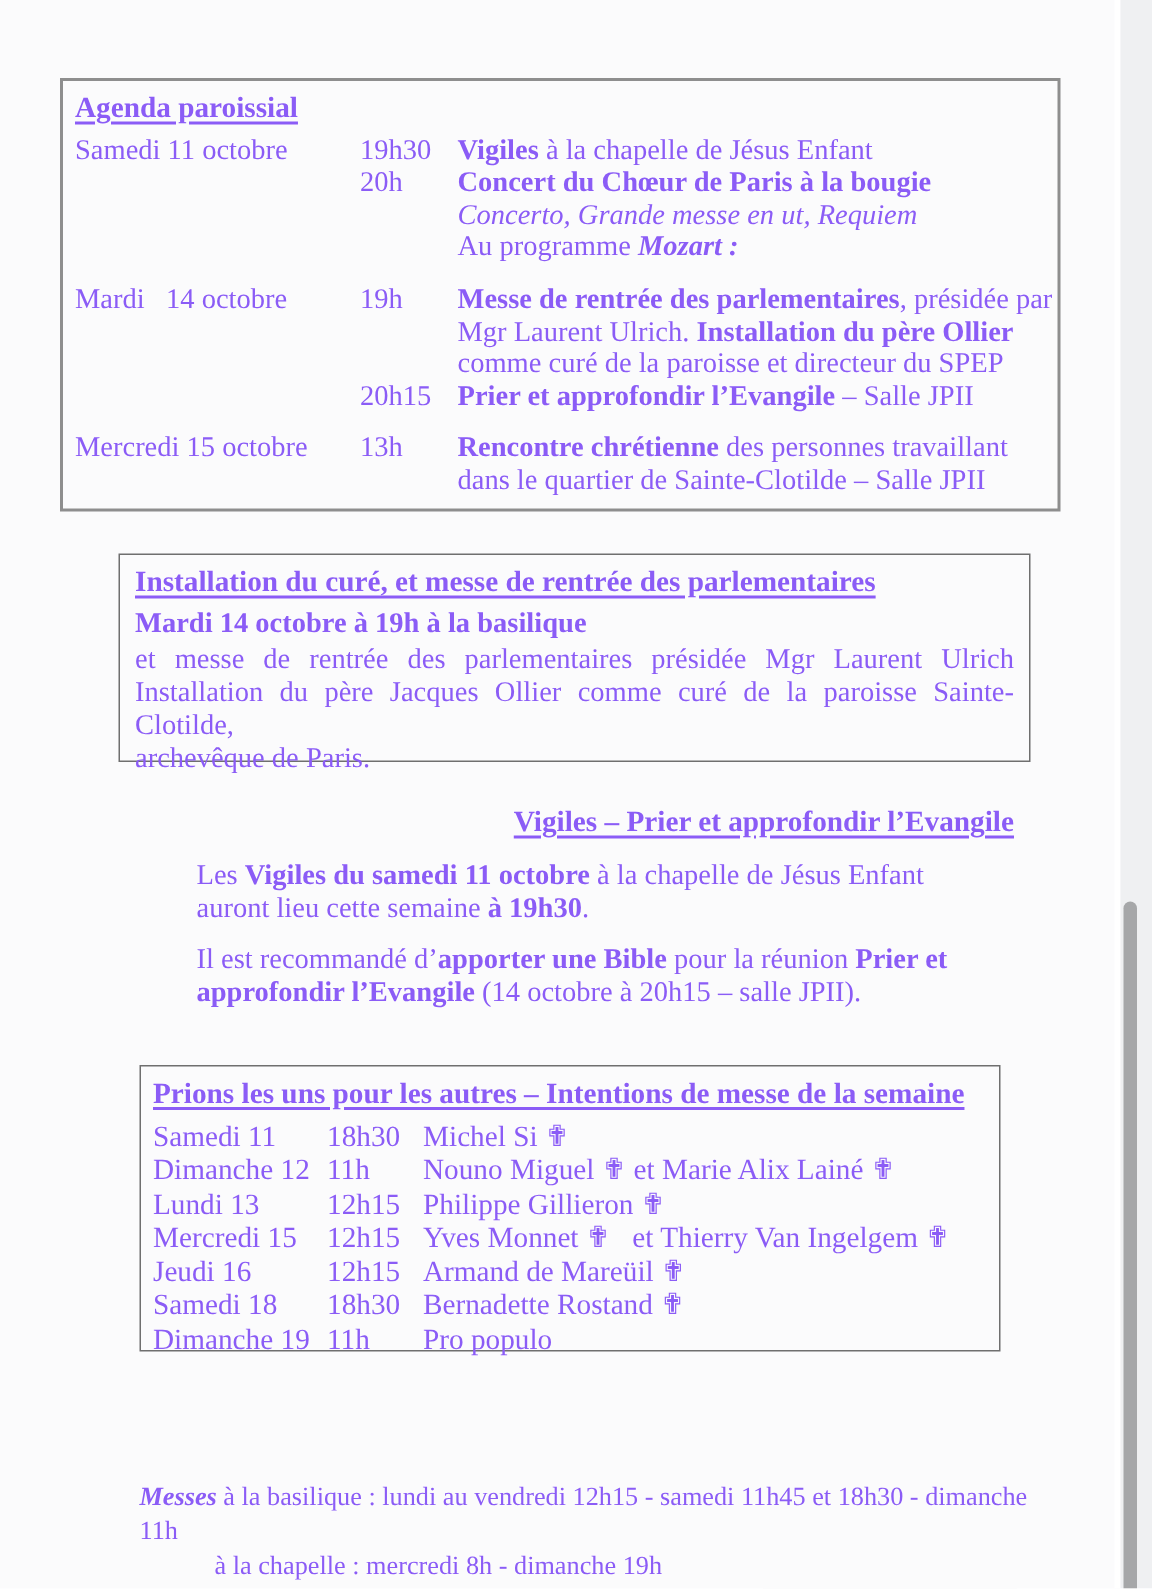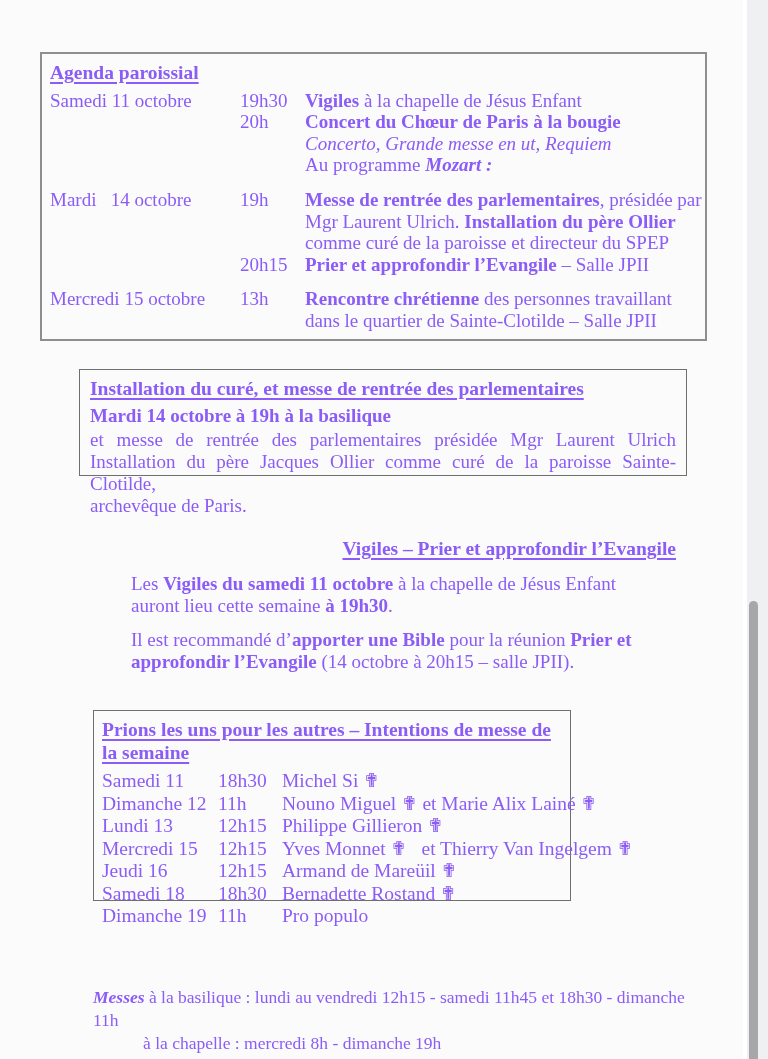--- a/index.html
+++ b/index.html
@@ -20,39 +20,39 @@
   .agenda-box {
     position:absolute; left:40px; top:52px; width:667px; height:289px;
     border:2px solid #8e8e8e; padding:8px 12px 0 8px;
     font-size:19px; line-height:21.6px;
   }
   .agenda-box .sec-title { display:block; margin-bottom:6px; font-size:19.5px; }
   .agenda-row { display:grid; grid-template-columns:190px 65px 1fr; white-space:nowrap; }
   .agenda-row.gap { margin-top:13px; }
   
   .install-box {
-    position:absolute; left:79px; top:369px; width:608px; height:107px;
+    position:absolute; left:79px; top:369px; width:608px; height:139px;
     border:1.6px solid #6f6f6f; padding:8px 10px 0 10px;
     font-size:19px; line-height:22px;
   }
   .install-box .sec-title { display:block; margin-bottom:5px; font-size:19.5px; }
   .install-sub { font-weight:bold; margin-bottom:2px; }
   .install-line.just { text-align:justify; text-align-last:justify; }
   
   .vigiles-sec {
     position:absolute; left:131px; top:538px; width:545px;
     font-size:19px; line-height:22px;
   }
   .vigiles-sec .sec-title { display:block; font-size:19.5px;text-align:right; }
   .vig-p1 { margin-top:13px; }
   .vig-p2 { margin-top:12px; }
   .vig-line { white-space:nowrap; }
   
   .intentions-box {
-    position:absolute; left:93px; top:710px; width:478px; height:191px;
+    position:absolute; left:93px; top:710px; width:574px; height:191px;
     border:1.6px solid #6f6f6f; padding:8px 8px 0 8px;
     font-size:19.5px; line-height:22.5px;
   }
   .intentions-box .sec-title { display:block; margin-bottom:6px; }
   .int-row { display:grid; grid-template-columns:116px 64px 1fr; white-space:nowrap; }
   
   .footer {
     position:absolute; left:93px; top:986px; width:600px;
     font-size:17.5px; line-height:23px;
   }

